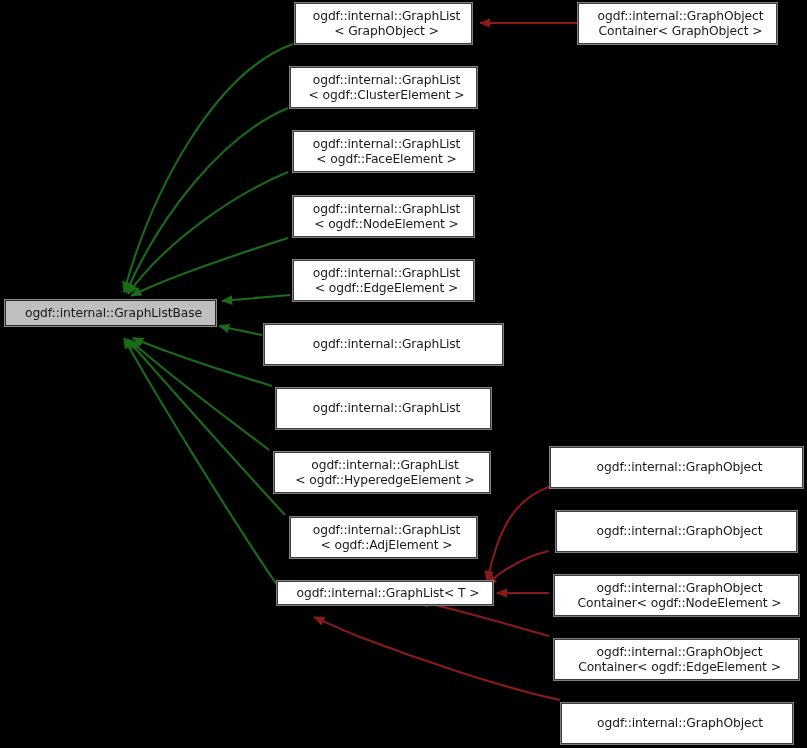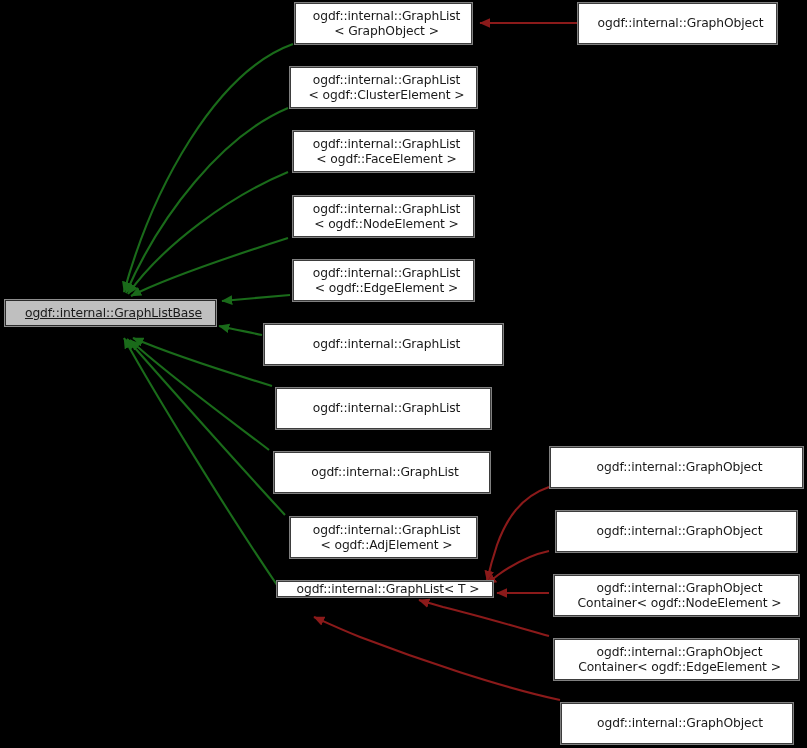--- a/index.html
+++ b/index.html
@@ -40,21 +40,20 @@
     color: #1a1a1a;
     letter-spacing: -0.1px;
     white-space: nowrap;
     cursor: pointer;
     padding-left: 6px;
   }
   .node.base {
     background: #bfbfbf;
     border: 1px solid #2b2b2b;
     outline: 1px solid #8c8c8c;
-    text-decoration: underline;
   }
   .node .l1, .node .l2 {
     display: block;
     pointer-events: none;
   }
 </style>
 </head>
 <body>
 
 <div id="diagram">
@@ -124,33 +123,35 @@
   <div class="node" style="left:264px; top:324px; width:239px; height:41px;">
     <span class="l1">ogdf::internal::GraphList</span>
   </div>
 
   <div class="node" style="left:276px; top:388px; width:215px; height:41px;">
     <span class="l1">ogdf::internal::GraphList</span>
   </div>
 
   <div class="node" style="left:274px; top:452px; width:216px; height:41px;">
     <span class="l1">ogdf::internal::GraphList</span>
+    <span class="l2">&lt; ogdf::HyperedgeElement &gt;</span>
   </div>
 
   <div class="node" style="left:290px; top:517px; width:187px; height:41px;">
     <span class="l1">ogdf::internal::GraphList</span>
     <span class="l2">&lt; ogdf::AdjElement &gt;</span>
   </div>
 
-  <div class="node" style="left:277px; top:581px; width:216px; height:16px;">
+  <div class="node" style="left:277px; top:581px; width:216px; height:24px;">
     <span class="l1">ogdf::internal::GraphList&lt; T &gt;</span>
   </div>
 
   <div class="node" style="left:578px; top:3px; width:199px; height:41px;">
     <span class="l1">ogdf::internal::GraphObject</span>
+    <span class="l2">Container&lt; GraphObject &gt;</span>
   </div>
 
   <div class="node" style="left:550px; top:447px; width:253px; height:41px;">
     <span class="l1">ogdf::internal::GraphObject</span>
   </div>
 
   <div class="node" style="left:556px; top:511px; width:241px; height:41px;">
     <span class="l1">ogdf::internal::GraphObject</span>
   </div>
 

